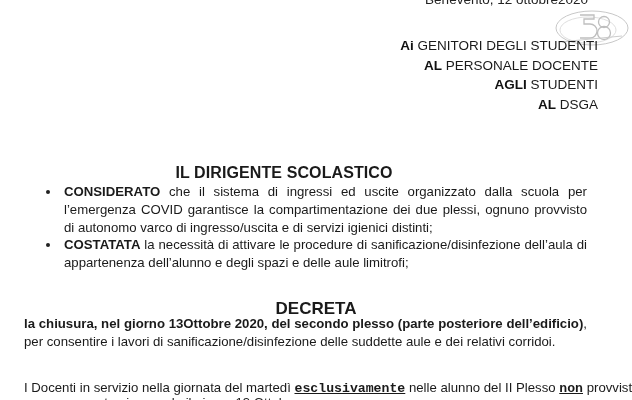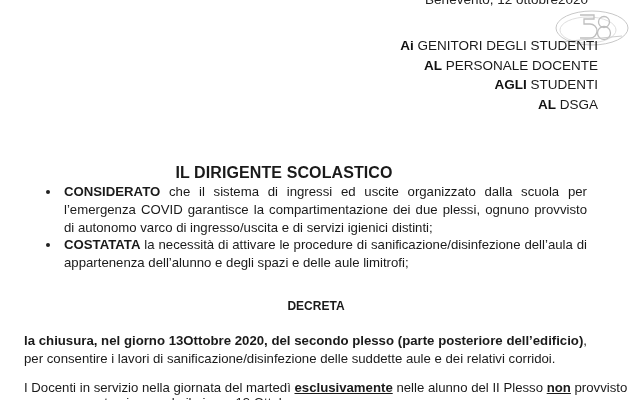--- a/index.html
+++ b/index.html
@@ -30,32 +30,32 @@
       font-size: 13.2px; line-height: 17.8px;
     }
     .bullets li { position: relative; padding-left: 24px; text-align: justify; }
     .bullets li .dot {
       position: absolute; left: 6px; top: 7px; width: 4px; height: 4px;
       border-radius: 50%; background: #222;
     }
     .bullets b { font-weight: bold; }
     .decreta {
       position: absolute; top: 299px; left: 0; width: 632px; text-align: center;
-      font-weight: bold; font-size: 12px;
+      font-weight: bold; font-size: 17px;
     }
     .para1 {
-      position: absolute; top: 332px; left: 24px; width: 563px;
+      position: absolute; top: 315px; left: 24px; width: 563px;
       font-size: 13.2px; line-height: 18px; text-align: justify;
     }
     .para1 b { font-weight: bold; }
     .para2 {
       position: absolute; top: 379px; left: 24px; width: 563px;
       font-size: 13.2px; line-height: 18px; white-space: nowrap;
     }
-    .para2 u b, .para2 b u { font-weight: bold; }
+    .para2 u b, .para2 b u { font-weight: bold; font-family: Liberation Mono, monospace; }
     .cut-line {
       position: absolute; top: 395px; left: 64px;
       font-size: 13.2px; color: #222; white-space: nowrap;
     }
     .watermark {
       position: absolute; right: 2px; top: 6px; width: 80px; height: 44px;
       opacity: 0.55;
     }
   </style>
 </head>

